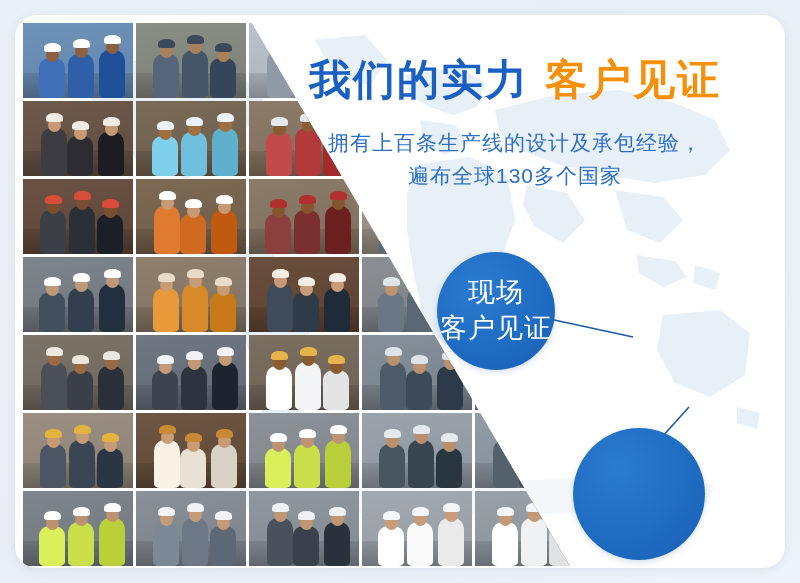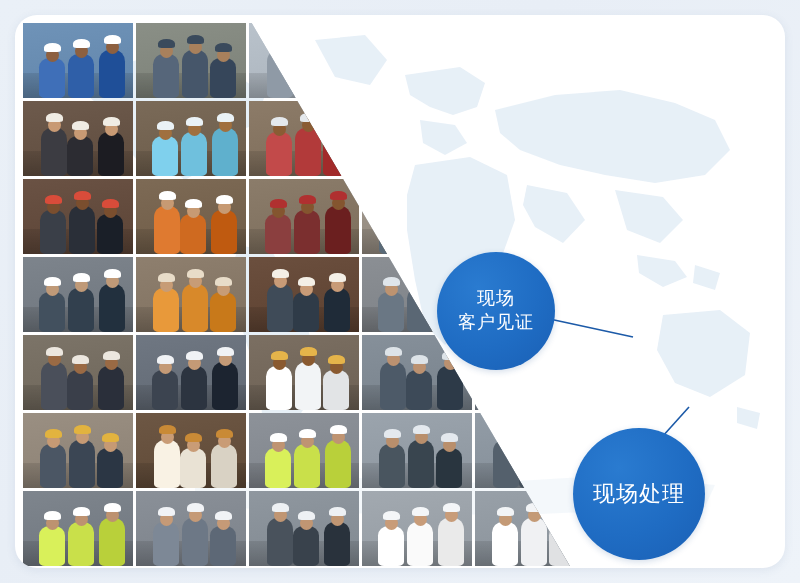--- a/index.html
+++ b/index.html
@@ -130,21 +130,21 @@
     align-items: center;
     justify-content: center;
     text-align: center;
     line-height: 1.32;
     letter-spacing: 1px;
     box-shadow: 0 2px 6px rgba(20,70,140,0.18);
   }
   .circle .row { white-space: nowrap; }
   .circle .hl { color: #f79009; font-weight: bold; }
 
-  #circle-1 { left: 172px; top: 237px; width: 118px; height: 118px; font-size: 18px; }
+  #circle-1 { left: 172px; top: 237px; width: 118px; height: 118px; font-size: 27px; }
   #circle-2 { left: 357px; top: 267px; width: 128px; height: 128px; font-size: 21px; }
   #circle-3 { left: 308px; top: 413px; width: 132px; height: 132px; font-size: 22px; }
 
   .connector {
     position: absolute;
     left: 0; top: 0;
     width: 520px; height: 553px;
     pointer-events: none;
   }
 </style>
@@ -708,34 +708,38 @@
               <div class="p" style="left: 74px; width: 26px; height: 40px; background: rgb(224, 225, 227);"></div>
               <div class="h" style="left: 81px; bottom: 36px; width: 13px; height: 14px; background: rgb(196, 154, 118);"></div>
               <div class="hat" style="left: 79px; bottom: 46px; width: 17px; height: 9px; background: rgb(242, 244, 246);"></div>
             </div>
           </div>
         </div>
     </div>
 
     <div class="content">
 
+      <div class="headline">
+        <span class="blue">我们的实力</span><span class="orange">客户见证</span>
+      </div>
 
       <div class="subline">
+        <div>拥有上百条生产线的设计及承包经验，</div>
+        <div>遍布全球130多个国家</div>
       </div>
 
       <svg class="connector" viewBox="0 0 520 553" aria-hidden="true">
         <line x1="280" y1="303" x2="368" y2="322" stroke="#1c5aa8" stroke-width="1.6"></line>
         <line x1="424" y1="392" x2="388" y2="432" stroke="#1c5aa8" stroke-width="1.6"></line>
       </svg>
 
       <div class="circle" id="circle-1">
         <div class="row">现场</div>
         <div class="row">客户见证</div>
       </div>
 
 
       <div class="circle" id="circle-3">
-        <div class="row">现场处理</div>
       </div>
 
     </div>
   </div>
 </div>
 
 </body></html>

